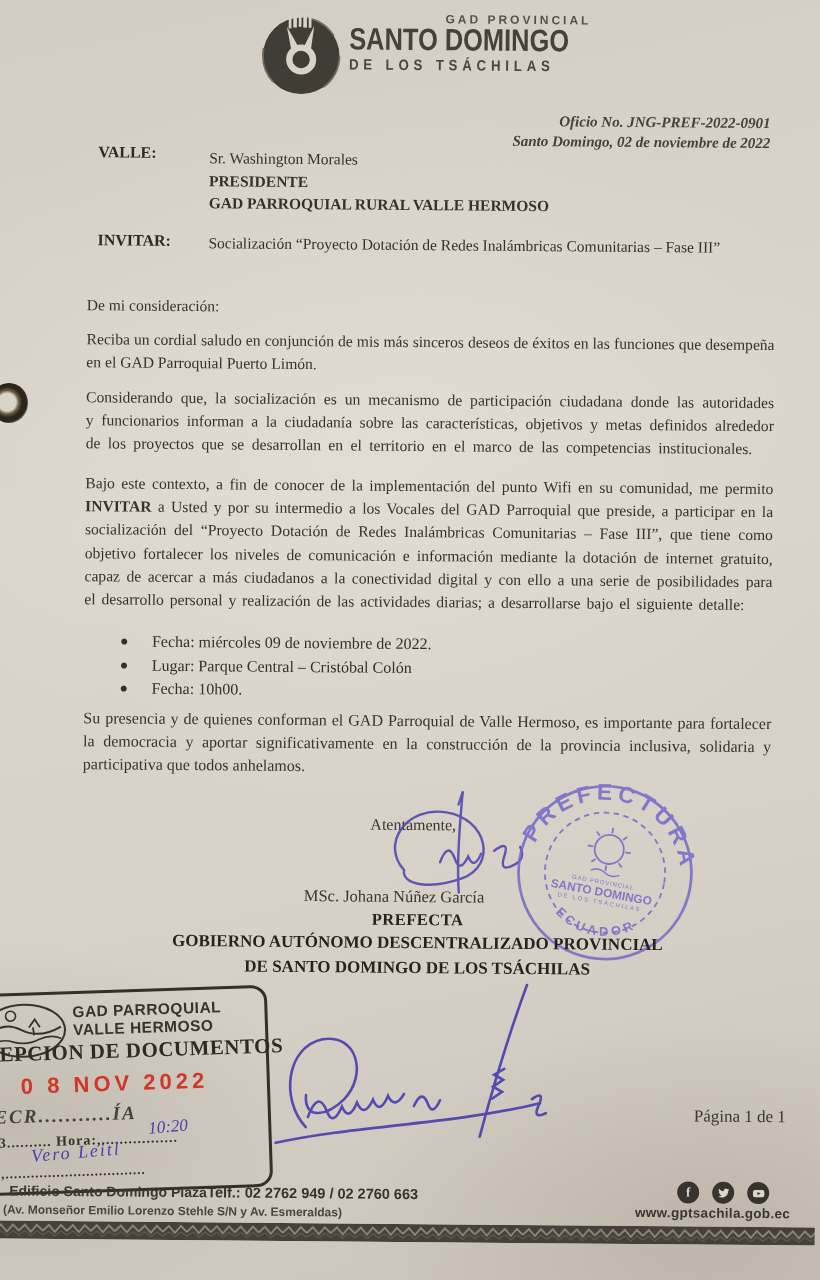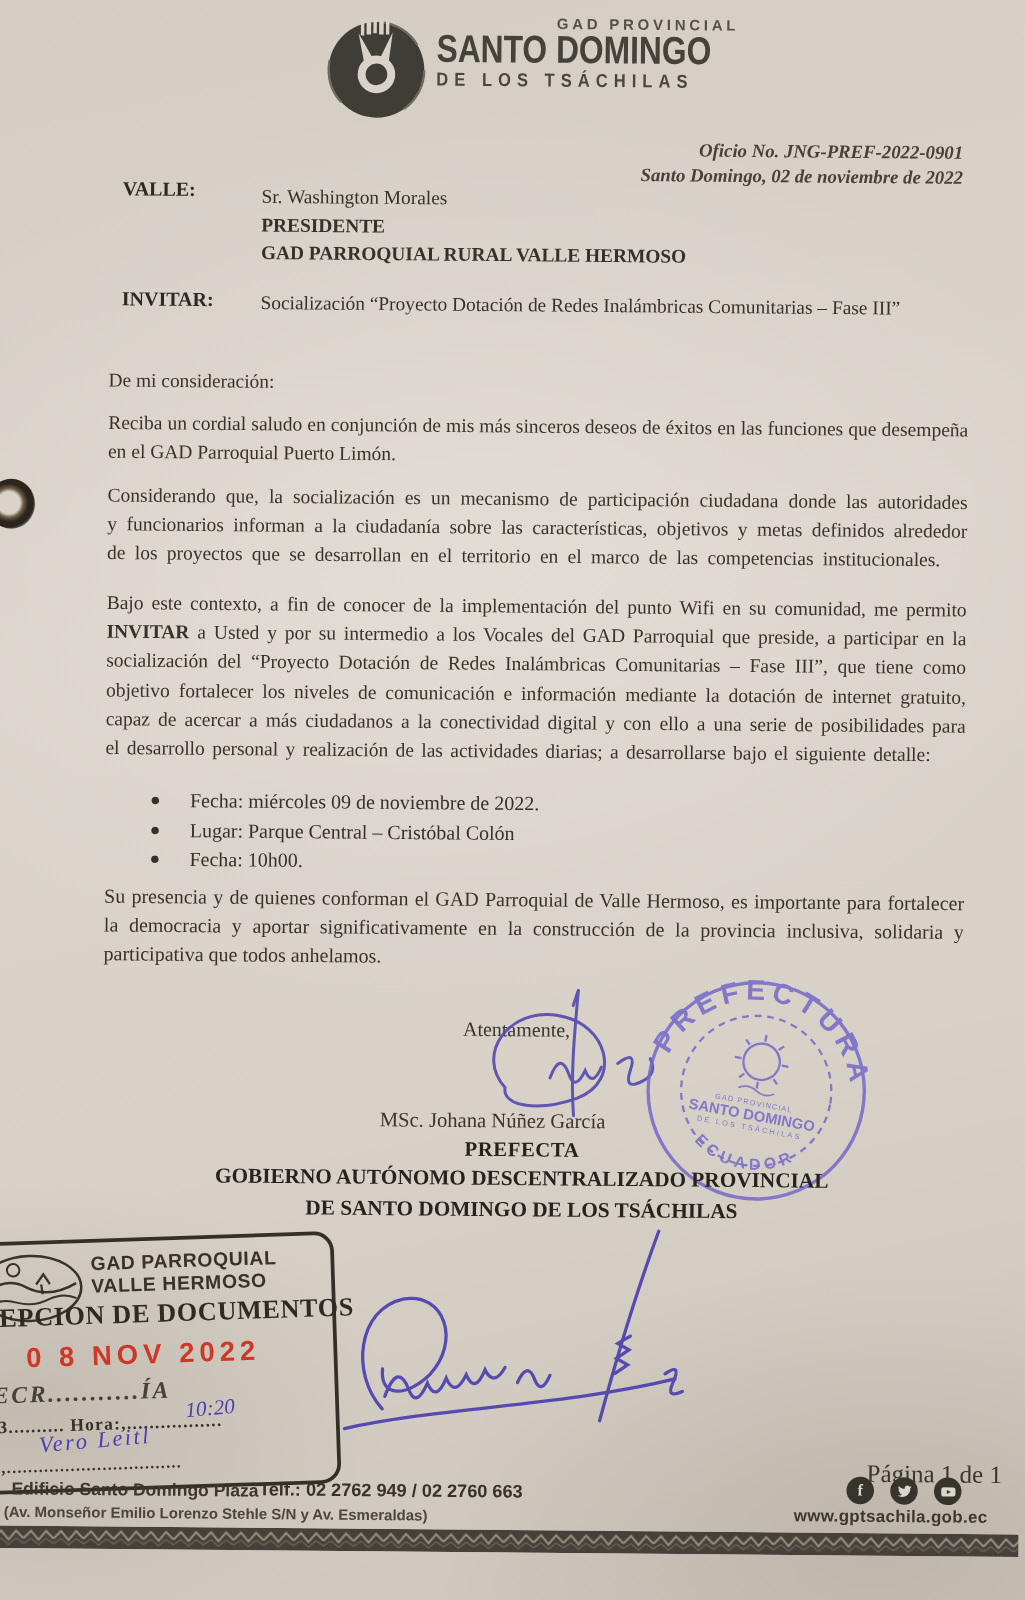--- a/index.html
+++ b/index.html
@@ -54,21 +54,21 @@
   .stamp-org{position:absolute;top:9px;left:96px;font-family:"Liberation Sans",sans-serif;font-weight:bold;font-size:15.5px;line-height:18px;letter-spacing:.5px;color:#37332c;}
   .stamp-title{position:absolute;top:46px;left:6px;font-size:21px;font-weight:bold;letter-spacing:.5px;white-space:nowrap;color:#2e2b25;}
   .stamp-date{position:absolute;top:78px;left:42px;font-family:"Liberation Sans",sans-serif;font-weight:bold;font-size:22px;letter-spacing:4px;white-space:nowrap;}
   .stamp-secr{position:absolute;top:110px;left:2px;font-size:19px;font-weight:bold;font-style:italic;letter-spacing:2px;color:#45403a;white-space:nowrap;}
   .stamp-row{position:absolute;top:139px;left:2px;font-size:14px;font-weight:bold;letter-spacing:1px;white-space:nowrap;color:#34302a;}
   .stamp-por{position:absolute;top:170px;left:2px;font-size:13px;font-weight:bold;letter-spacing:1px;white-space:nowrap;color:#34302a;}
   .ink{font-style:italic;transform:rotate(-3deg);}
   .hora-val{position:absolute;top:126px;left:168px;font-size:17px;}
   .recv-by{position:absolute;top:148px;left:50px;font-size:18px;letter-spacing:2px;}
   
-  .pagina{top:1166px;left:698px;font-size:20px;color:#3a362f;}
+  .pagina{top:1104px;left:698px;font-size:17px;color:#3a362f;}
   
   .foot-line1{top:1186px;left:14px;font-family:"Liberation Sans",sans-serif;font-weight:bold;font-size:14px;color:#3b372f;}
   .foot-phone{top:1186px;left:212px;font-family:"Liberation Sans",sans-serif;font-weight:bold;font-size:14.5px;color:#36322b;}
   .foot-addr{top:1206px;left:8px;font-family:"Liberation Sans",sans-serif;font-weight:bold;font-size:12px;color:#4a453d;}
   .socials{top:1179px;left:682px;display:flex;gap:13px;}
   .soc{width:22px;height:22px;border-radius:50%;background:#37342e;display:flex;align-items:center;justify-content:center;color:#dcd6cc;font-family:"Liberation Serif",serif;font-weight:bold;font-size:13px;}
   .website{top:1203px;left:640px;width:182px;font-family:"Liberation Sans",sans-serif;font-weight:bold;font-size:13.5px;color:#3b372f;letter-spacing:.3px;}
   .bottom-bar{top:1224px;left:0;width:820px;height:18px;}
   
   .hole{top:383px;left:-10px;width:38px;height:40px;border-radius:50%;

